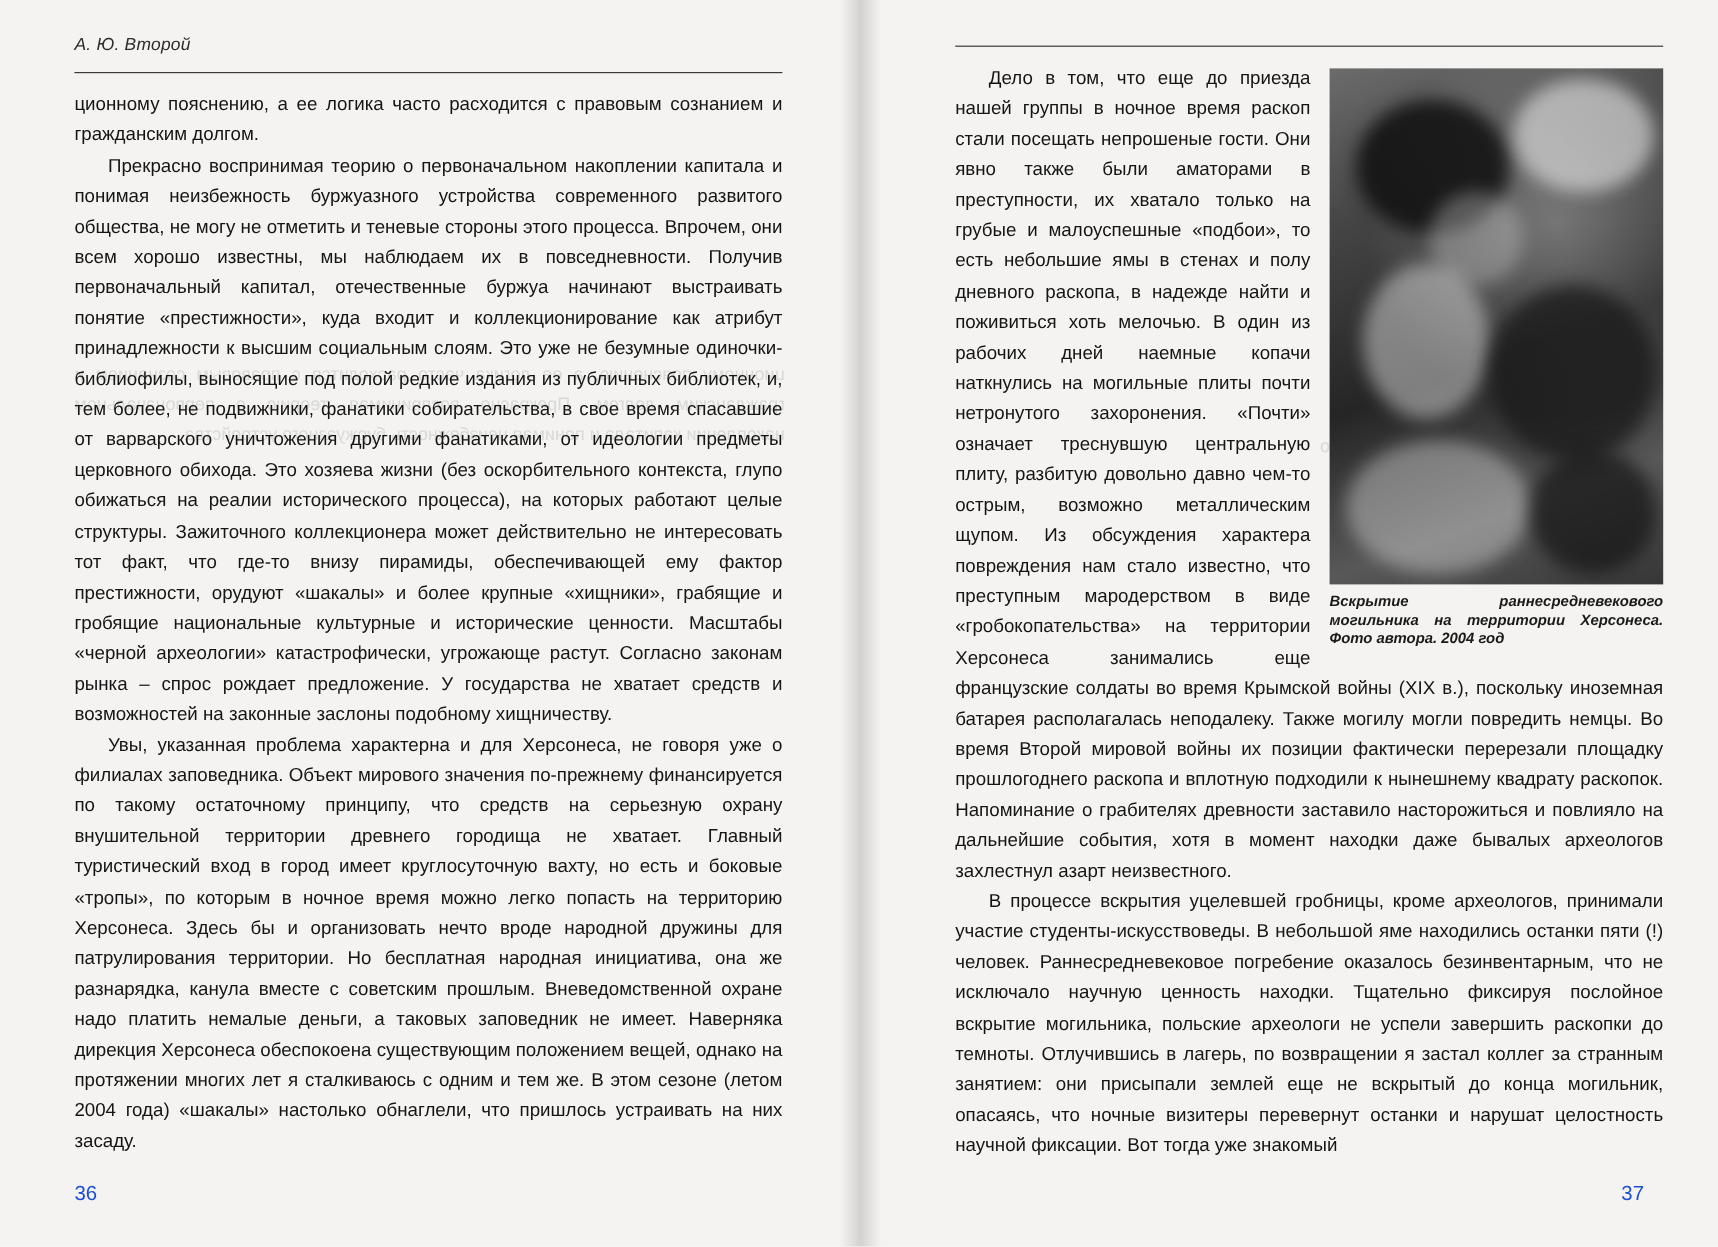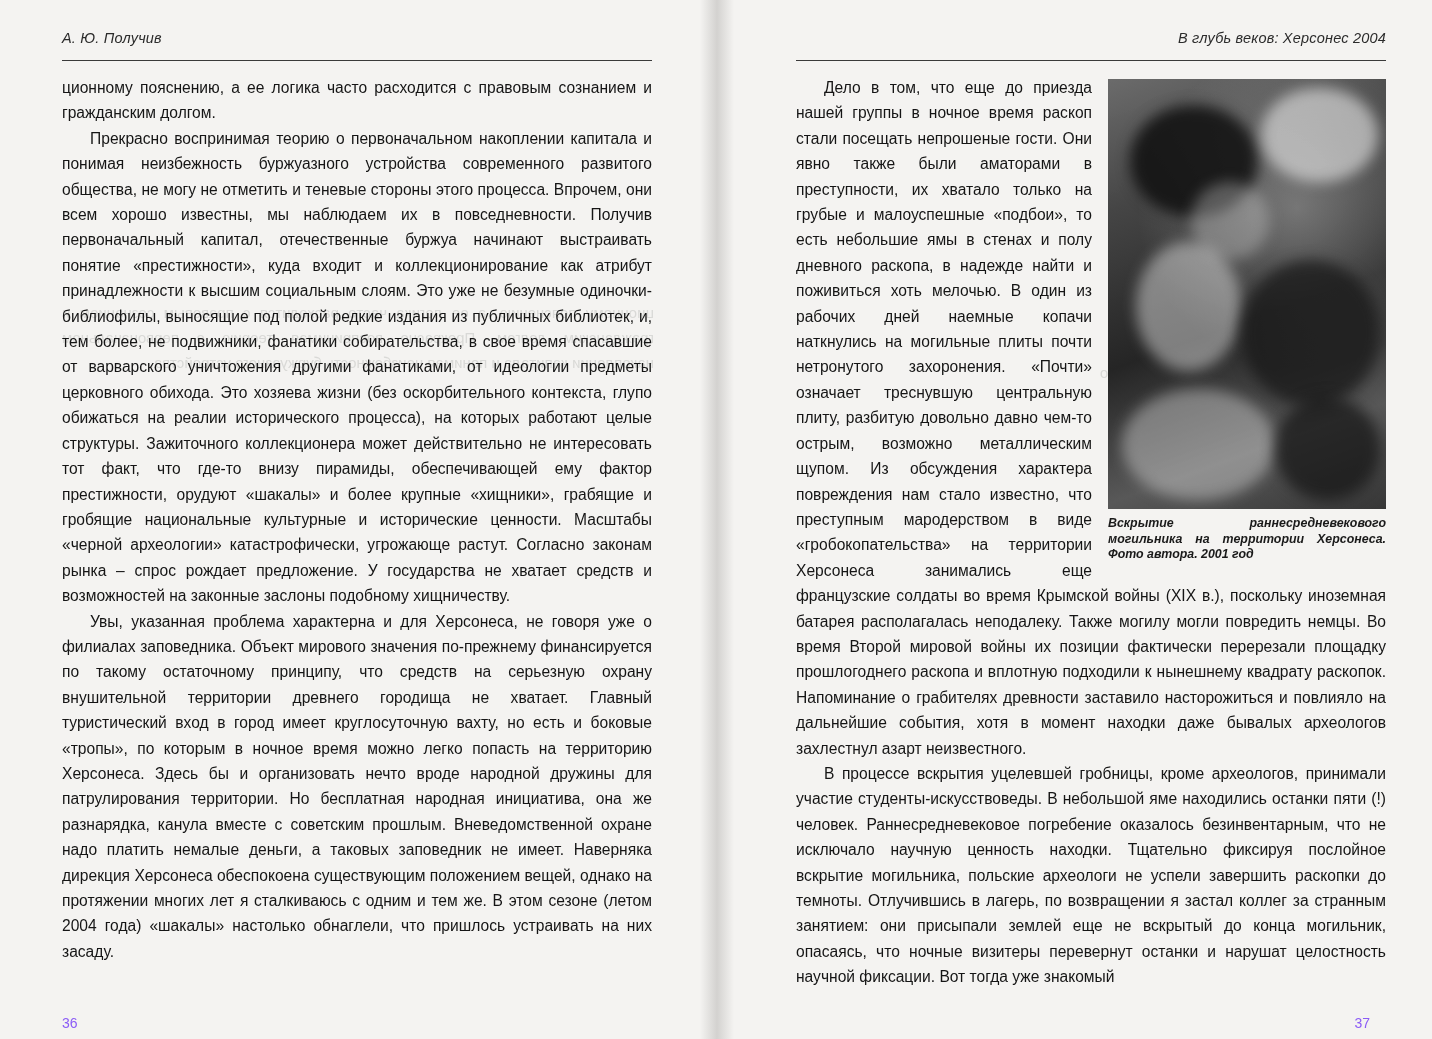--- a/index.html
+++ b/index.html
@@ -107,23 +107,23 @@
     margin-top: 7px;
     font-style: italic;
     font-weight: bold;
     font-size: 12.4px;
     line-height: 15.6px;
     color: #1a1a1a;
   }
 
   .folio {
     position: absolute;
-    bottom: 8px;
-    font-size: 14px;
-    color: #8b5cf6;
+    bottom: 34px;
+    font-size: 17px;
+    color: #1d4ed8;
   }
   .folio-left  { left: 62px; }
   .folio-right { right: 62px; text-align: right; }
   .ghost-block {
     position: absolute;
     pointer-events: none;
     color: rgba(125,128,122,0.22);
     font-size: 15px;
     line-height: 25px;
     transform: scaleX(-1);
@@ -141,44 +141,43 @@
   <div class="gutter"></div>
 
   <div class="ghost-block gb1">
     ционному пояснению, а ее логика часто расходится с правовым сознанием и гражданским долгом. Прекрасно воспринимая теорию о первоначальном накоплении капитала и понимая неизбежность буржуазного устройства.
   </div>
   <div class="ghost-block gb2">
     вских воспринимая теорию о первоначальном накоплении капитала
   </div>
 
   <div class="col col-left">
-    <div class="runhead left">А. Ю. Получив</div>
+    <div class="runhead left">А. Ю. Второй</div>
     <div class="rule"></div>
     <div class="body-text">
       <p>ционному пояснению, а ее логика часто расходится с правовым сознанием и гражданским долгом.</p>
       <p class="indent">Прекрасно воспринимая теорию о первоначальном накоплении капитала и понимая неизбежность буржуазного устройства современного развитого общества, не могу не отметить и теневые стороны этого процесса. Впрочем, они всем хорошо известны, мы наблюдаем их в повседневности. Получив первоначальный капитал, отечественные буржуа начинают выстраивать понятие «престижности», куда входит и коллекционирование как атрибут принадлежности к высшим социальным слоям. Это уже не безумные одиночки-библиофилы, выносящие под полой редкие издания из публичных библиотек, и, тем более, не подвижники, фанатики собирательства, в свое время спасавшие от варварского уничтожения другими фанатиками, от идеологии предметы церковного обихода. Это хозяева жизни (без оскорбительного контекста, глупо обижаться на реалии исторического процесса), на которых работают целые структуры. Зажиточного коллекционера может действительно не интересовать тот факт, что где-то внизу пирамиды, обеспечивающей ему фактор престижности, орудуют «шакалы» и более крупные «хищники», грабящие и гробящие национальные культурные и исторические ценности. Масштабы «черной археологии» катастрофически, угрожающе растут. Согласно законам рынка – спрос рождает предложение. У государства не хватает средств и возможностей на законные заслоны подобному хищничеству.</p>
       <p class="indent">Увы, указанная проблема характерна и для Херсонеса, не говоря уже о филиалах заповедника. Объект мирового значения по-прежнему финансируется по такому остаточному принципу, что средств на серьезную охрану внушительной территории древнего городища не хватает. Главный туристический вход в город имеет круглосуточную вахту, но есть и боковые «тропы», по которым в ночное время можно легко попасть на территорию Херсонеса. Здесь бы и организовать нечто вроде народной дружины для патрулирования территории. Но бесплатная народная инициатива, она же разнарядка, канула вместе с советским прошлым. Вневедомственной охране надо платить немалые деньги, а таковых заповедник не имеет. Наверняка дирекция Херсонеса обеспокоена существующим положением вещей, однако на протяжении многих лет я сталкиваюсь с одним и тем же. В этом сезоне (летом 2004 года) «шакалы» настолько обнаглели, что пришлось устраивать на них засаду.</p>
     </div>
   </div>
   <div class="folio folio-left">36</div>
 
   <div class="col col-right">
-    <div class="runhead right">В глубь веков: Херсонес 2004</div>
     <div class="rule"></div>
     <div class="body-text">
       <div class="photo-wrap">
         <div class="photo">
           <span class="blotch b1"></span>
           <span class="blotch b2"></span>
           <span class="blotch b3"></span>
           <span class="blotch b4"></span>
           <span class="blotch b5"></span>
           <span class="blotch b6"></span>
           <span class="blotch b7"></span>
         </div>
-        <div class="caption">Вскрытие раннесредневекового могильника на территории Херсонеса. Фото автора. 2001 год</div>
+        <div class="caption">Вскрытие раннесредневекового могильника на территории Херсонеса. Фото автора. 2004 год</div>
       </div>
       <p class="indent">Дело в том, что еще до приезда нашей группы в ночное время раскоп стали посещать непрошеные гости. Они явно также были аматорами в преступности, их хватало только на грубые и малоуспешные «подбои», то есть небольшие ямы в стенах и полу дневного раскопа, в надежде найти и поживиться хоть мелочью. В один из рабочих дней наемные копачи наткнулись на могильные плиты почти нетронутого захоронения. «Почти» означает треснувшую центральную плиту, разбитую довольно давно чем-то острым, возможно металлическим щупом. Из обсуждения характера повреждения нам стало известно, что преступным мародерством в виде «гробокопательства» на территории Херсонеса занимались еще французские солдаты во время Крымской войны (XIX в.), поскольку иноземная батарея располагалась неподалеку. Также могилу могли повредить немцы. Во время Второй мировой войны их позиции фактически перерезали площадку прошлогоднего раскопа и вплотную подходили к нынешнему квадрату раскопок. Напоминание о грабителях древности заставило насторожиться и повлияло на дальнейшие события, хотя в момент находки даже бывалых археологов захлестнул азарт неизвестного.</p>
       <p class="indent">В процессе вскрытия уцелевшей гробницы, кроме археологов, принимали участие студенты-искусствоведы. В небольшой яме находились останки пяти (!) человек. Раннесредневековое погребение оказалось безинвентарным, что не исключало научную ценность находки. Тщательно фиксируя послойное вскрытие могильника, польские археологи не успели завершить раскопки до темноты. Отлучившись в лагерь, по возвращении я застал коллег за странным занятием: они присыпали землей еще не вскрытый до конца могильник, опасаясь, что ночные визитеры перевернут останки и нарушат целостность научной фиксации. Вот тогда уже знакомый</p>
     </div>
   </div>
   <div class="folio folio-right">37</div>
 </div>
 
 </body></html>

